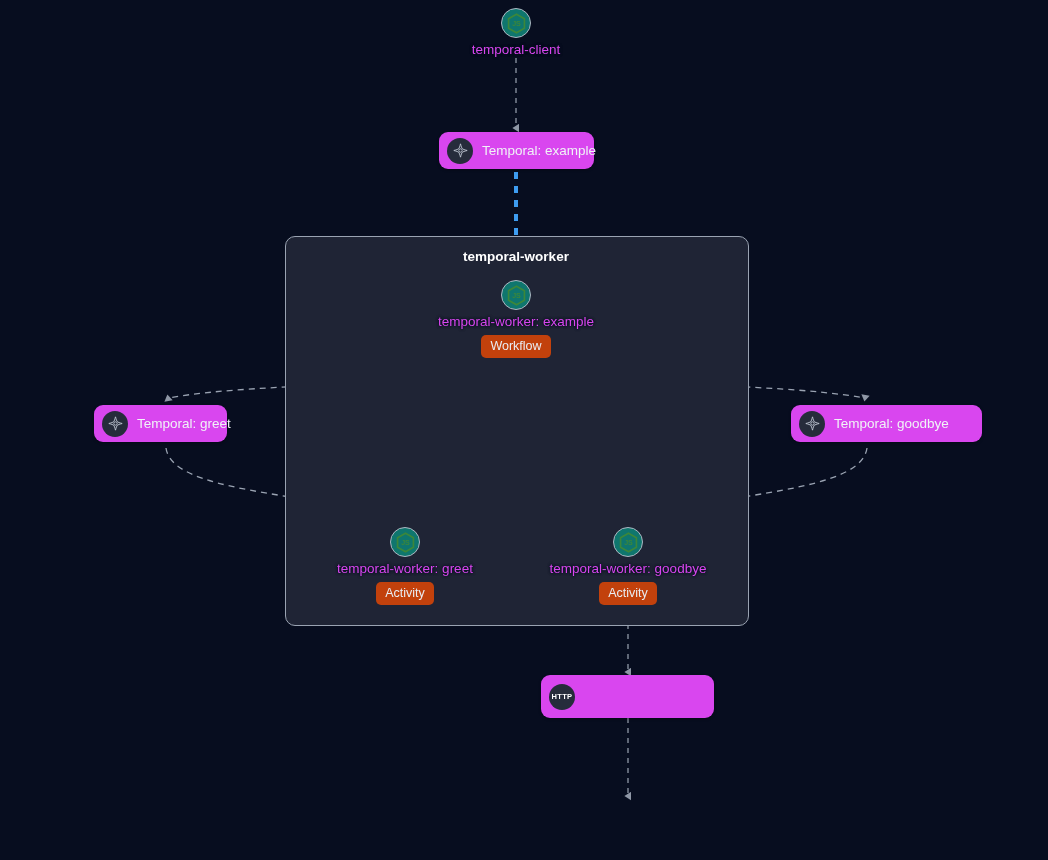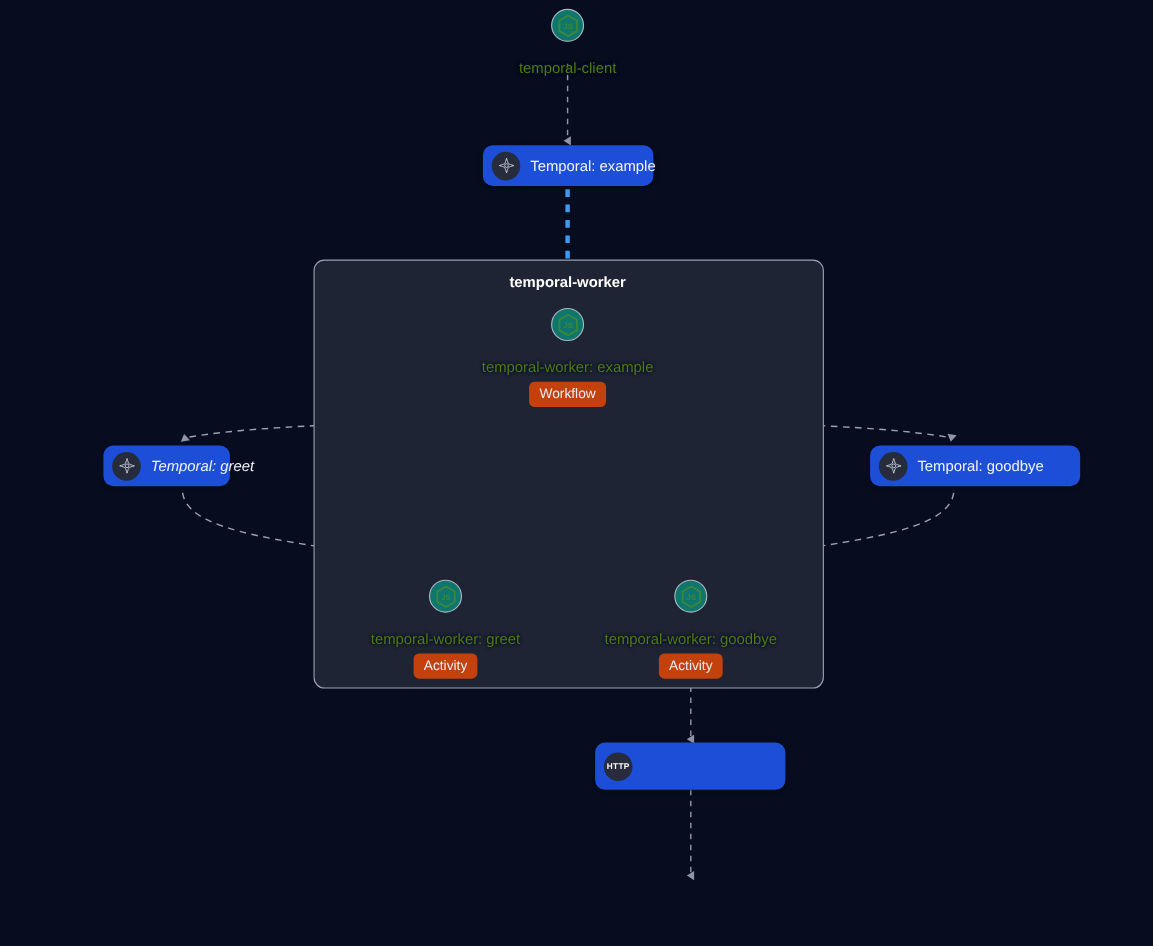--- a/index.html
+++ b/index.html
@@ -52,22 +52,22 @@
     height: 30px;
     border-radius: 50%;
     border: 1.5px solid #aeb6c2;
     background: #0f766e;
     display: flex;
     align-items: center;
     justify-content: center;
     box-sizing: border-box;
   }
   .svc-label {
-    margin-top: 16px;
-    color: #4d7c0f;
+    margin-top: 4px;
+    color: #d946ef;
     font-size: 13.5px;
     line-height: 16px;
     white-space: nowrap;
     text-shadow: 0 0 3px #070d1f, 0 0 3px #070d1f;
   }
   .type-badge {
     margin-top: 5px;
     background: #c2410c;
     color: #e9edf3;
     font-size: 12.5px;
@@ -87,21 +87,21 @@
     text-align: center;
     width: 300px;
     margin-left: -150px;
   }
 
   
   .pill {
     position: absolute;
     display: flex;
     align-items: center;
-    background: #1d4ed8;
+    background: #d946ef;
     border-radius: 9px;
     padding: 7px 13px 7px 8px;
     box-sizing: border-box;
     box-shadow: 0 1px 3px rgba(0,0,0,.35);
   }
   .pill-icon {
     width: 26px;
     height: 26px;
     min-width: 26px;
     border-radius: 50%;
@@ -214,21 +214,21 @@
     <div class="svc-circle">
       <svg width="19" height="21" viewBox="0 0 24 26">
         <path d="M12 1.2 L22 6.9 L22 19.1 L12 24.8 L2 19.1 L2 6.9 Z" fill="none" stroke="#3c873a" stroke-width="2.1"></path>
         <text x="12" y="16.6" text-anchor="middle" font-family="'Liberation Sans',sans-serif" font-size="9" font-weight="bold" fill="#3c873a">JS</text>
       </svg>
     </div>
     <div class="svc-label">temporal-worker: example</div>
     <div class="type-badge">Workflow</div>
   </div>
 
-  <div class="pill" style="left:94px; top:405px; width:115px; height:37px;font-style:italic;">
+  <div class="pill" style="left:94px; top:405px; width:133px; height:37px;">
     <div class="pill-icon">
       <svg width="17" height="17" viewBox="0 0 24 24">
         <path d="M12 2.6 C13.1 6.4 13.6 8.4 14.6 9.4 C15.6 10.4 17.6 10.9 21.4 12
                  C17.6 13.1 15.6 13.6 14.6 14.6 C13.6 15.6 13.1 17.6 12 21.4
                  C10.9 17.6 10.4 15.6 9.4 14.6 C8.4 13.6 6.4 13.1 2.6 12
                  C6.4 10.9 8.4 10.4 9.4 9.4 C10.4 8.4 10.9 6.4 12 2.6 Z" fill="none" stroke="#c3cad6" stroke-width="1.25" stroke-linejoin="round"></path>
         <circle cx="12" cy="12" r="2.4" fill="none" stroke="#c3cad6" stroke-width="1.25"></circle>
       </svg>
     </div>
     <div class="pill-text">Temporal:  greet</div>

